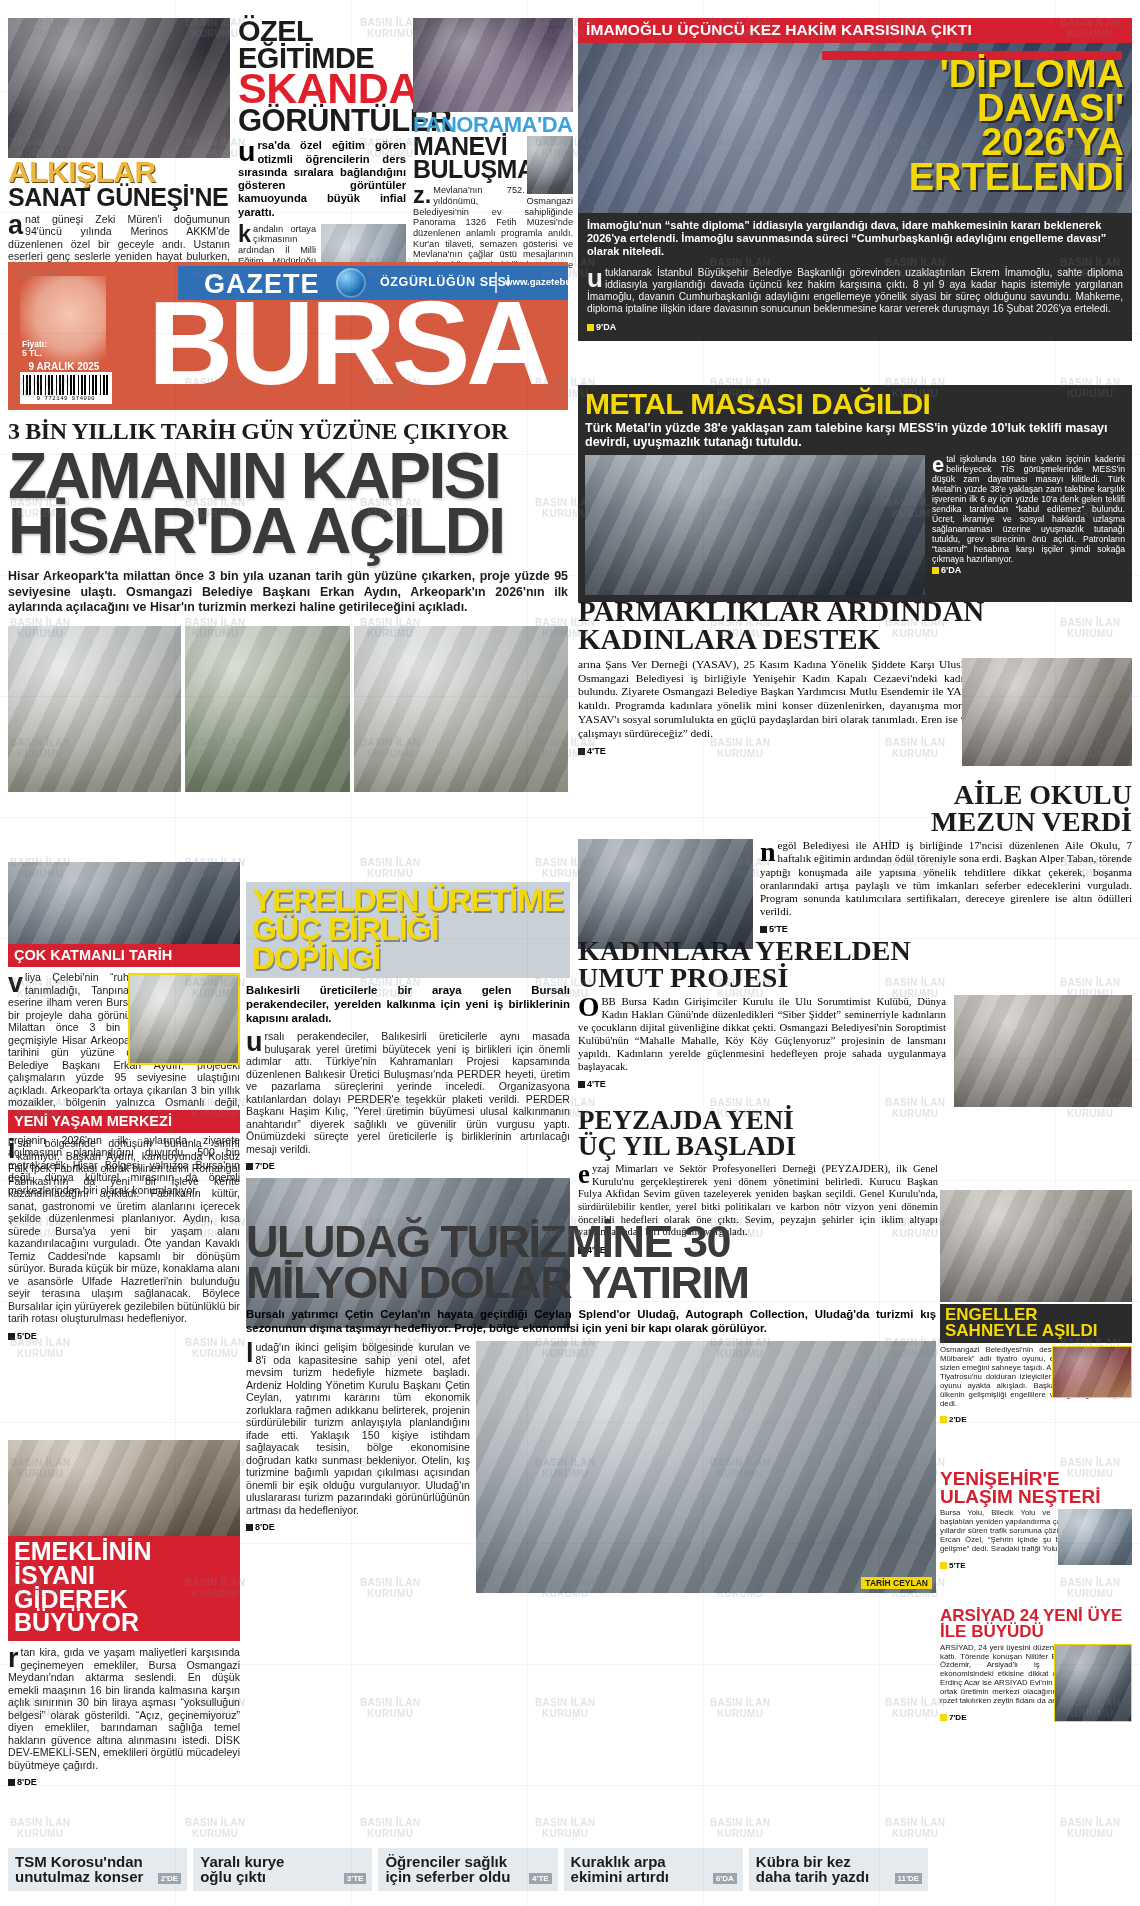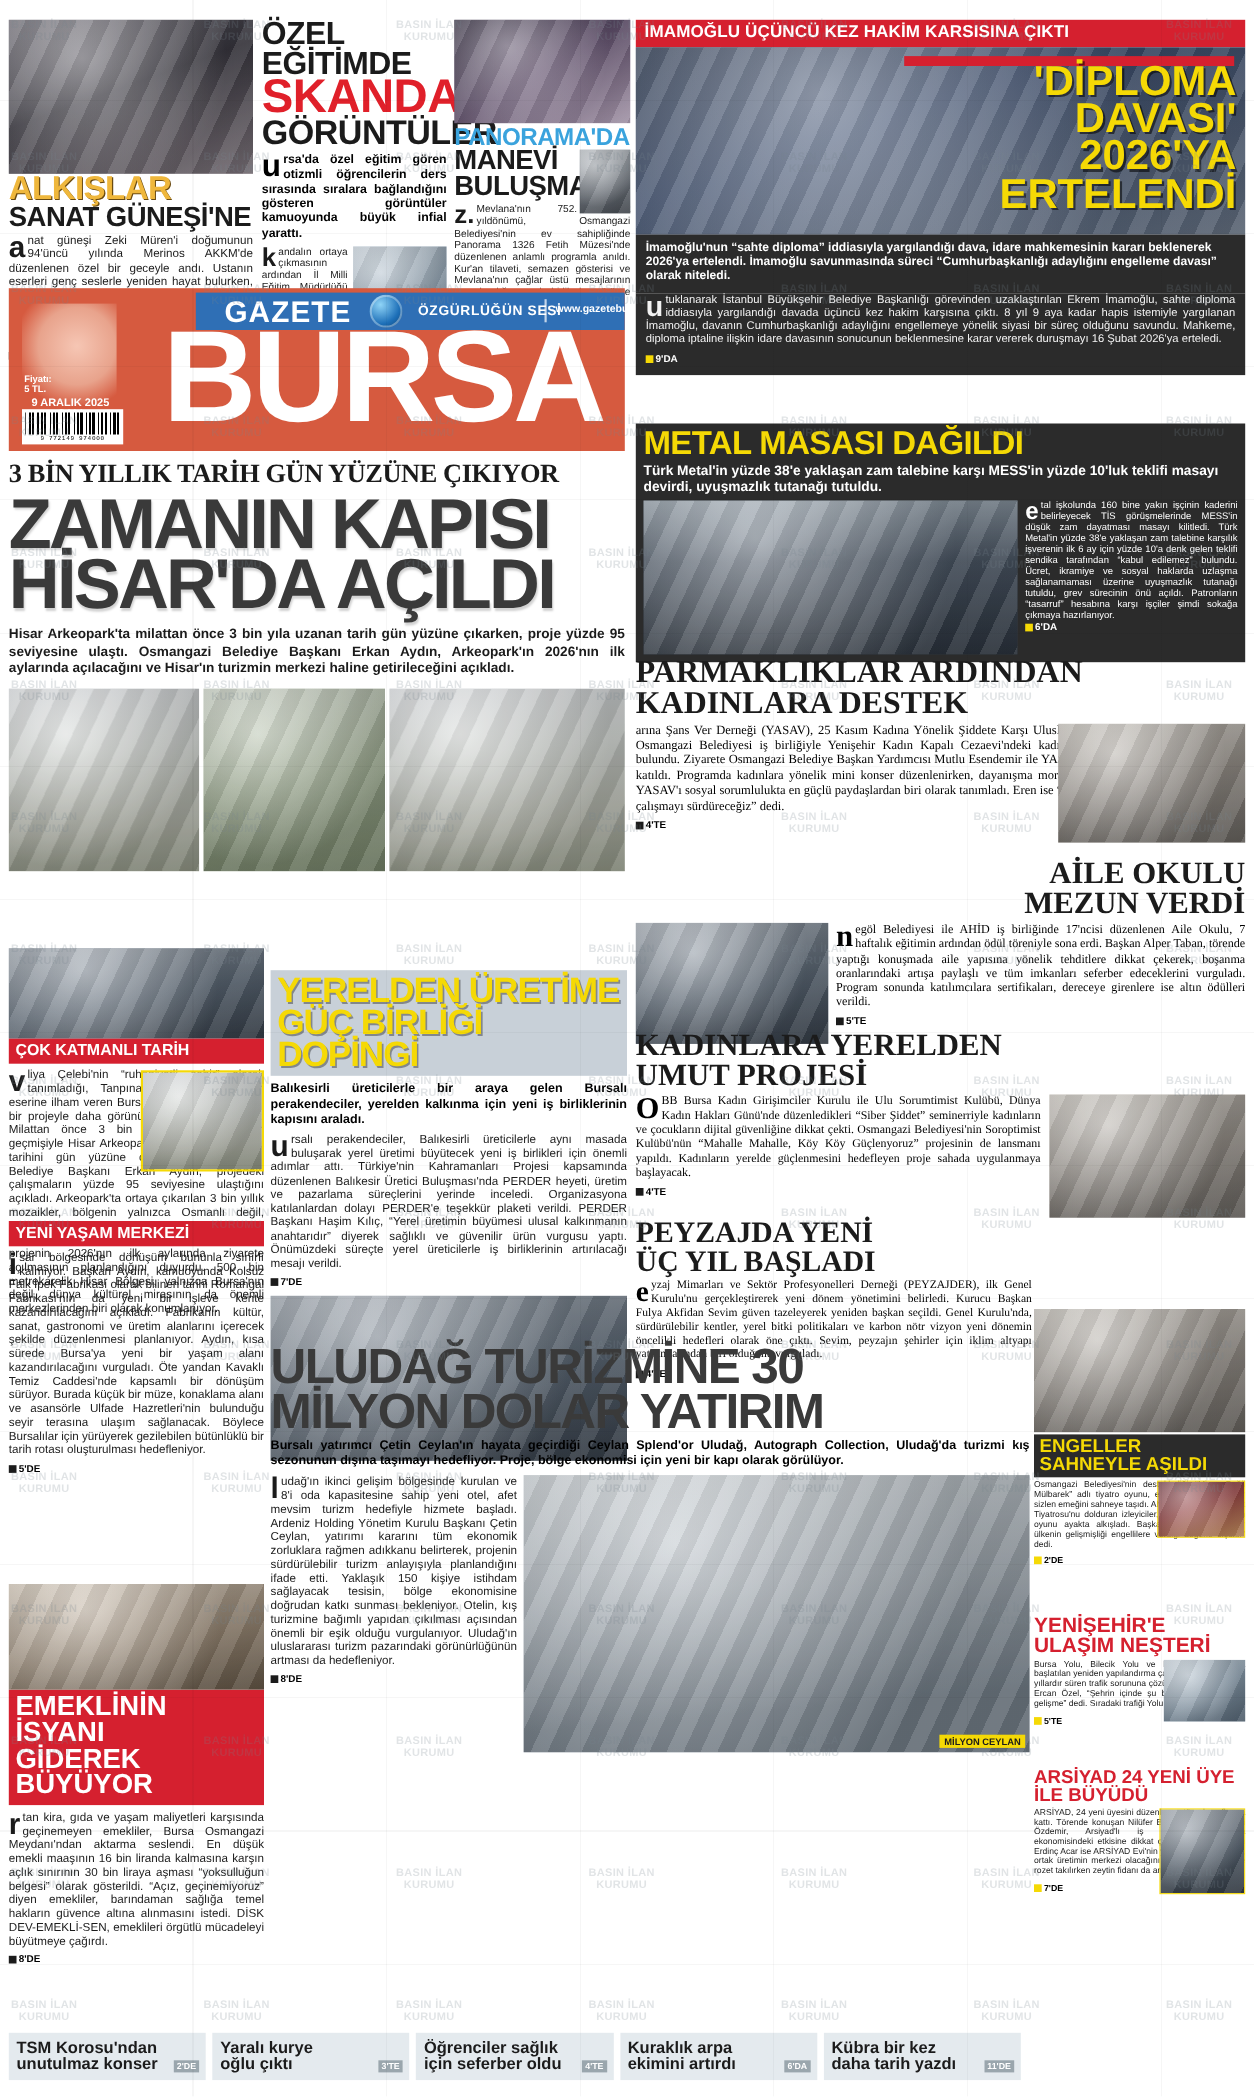--- a/index.html
+++ b/index.html
@@ -361,21 +361,21 @@
       <div>ULUDAĞ TURİZMİNE 30</div>
       <div>MİLYON DOLAR YATIRIM</div>
     </h2>
     <div class="summ">Bursalı yatırımcı Çetin Ceylan'ın hayata geçirdiği Ceylan Splend'or Uludağ, Autograph Collection, Uludağ'da turizmi kış sezonunun dışına taşımayı hedefliyor. Proje, bölge ekonomisi için yeni bir kapı olarak görülüyor.</div>
     <div style="display:flex;gap:6px;margin-top:6px">
       <div style="width:224px">
         <p class="body-t dropcap">ludağ'ın ikinci gelişim bölgesinde kurulan ve 8'i oda kapasitesine sahip yeni otel, afet mevsim turizm hedefiyle hizmete başladı. Ardeniz Holding Yönetim Kurulu Başkanı Çetin Ceylan, yatırımı kararını tüm ekonomik zorluklara rağmen adıkkanu belirterek, projenin sürdürülebilir turizm anlayışıyla planlandığını ifade etti. Yaklaşık 150 kişiye istihdam sağlayacak tesisin, bölge ekonomisine doğrudan katkı sunması bekleniyor. Otelin, kış turizmine bağımlı yapıdan çıkılması açısından önemli bir eşik olduğu vurgulanıyor. Uludağ'ın uluslararası turizm pazarındaki görünürlüğünün artması da hedefleniyor.</p>
         <span class="pg"><span class="sq"></span><span>8'DE</span></span>
       </div>
       <div class="photo ph-hotel" style="flex:1;height:252px;position:relative">
-        <div class="caption" style="right:4px;bottom:4px;z-index:70">MİLYON CEYLAN</div>
+        <div class="caption" style="right:4px;bottom:4px;z-index:70">TARİH CEYLAN</div>
       </div>
     </div>
   </div>
 
   <div class="emekli">
     <div class="photo ph-market" style="height:96px"></div>
     <div class="hdr">
       <div>EMEKLİNİN İSYANI</div>
       <div>GİDEREK BÜYÜYOR</div>
     </div>

